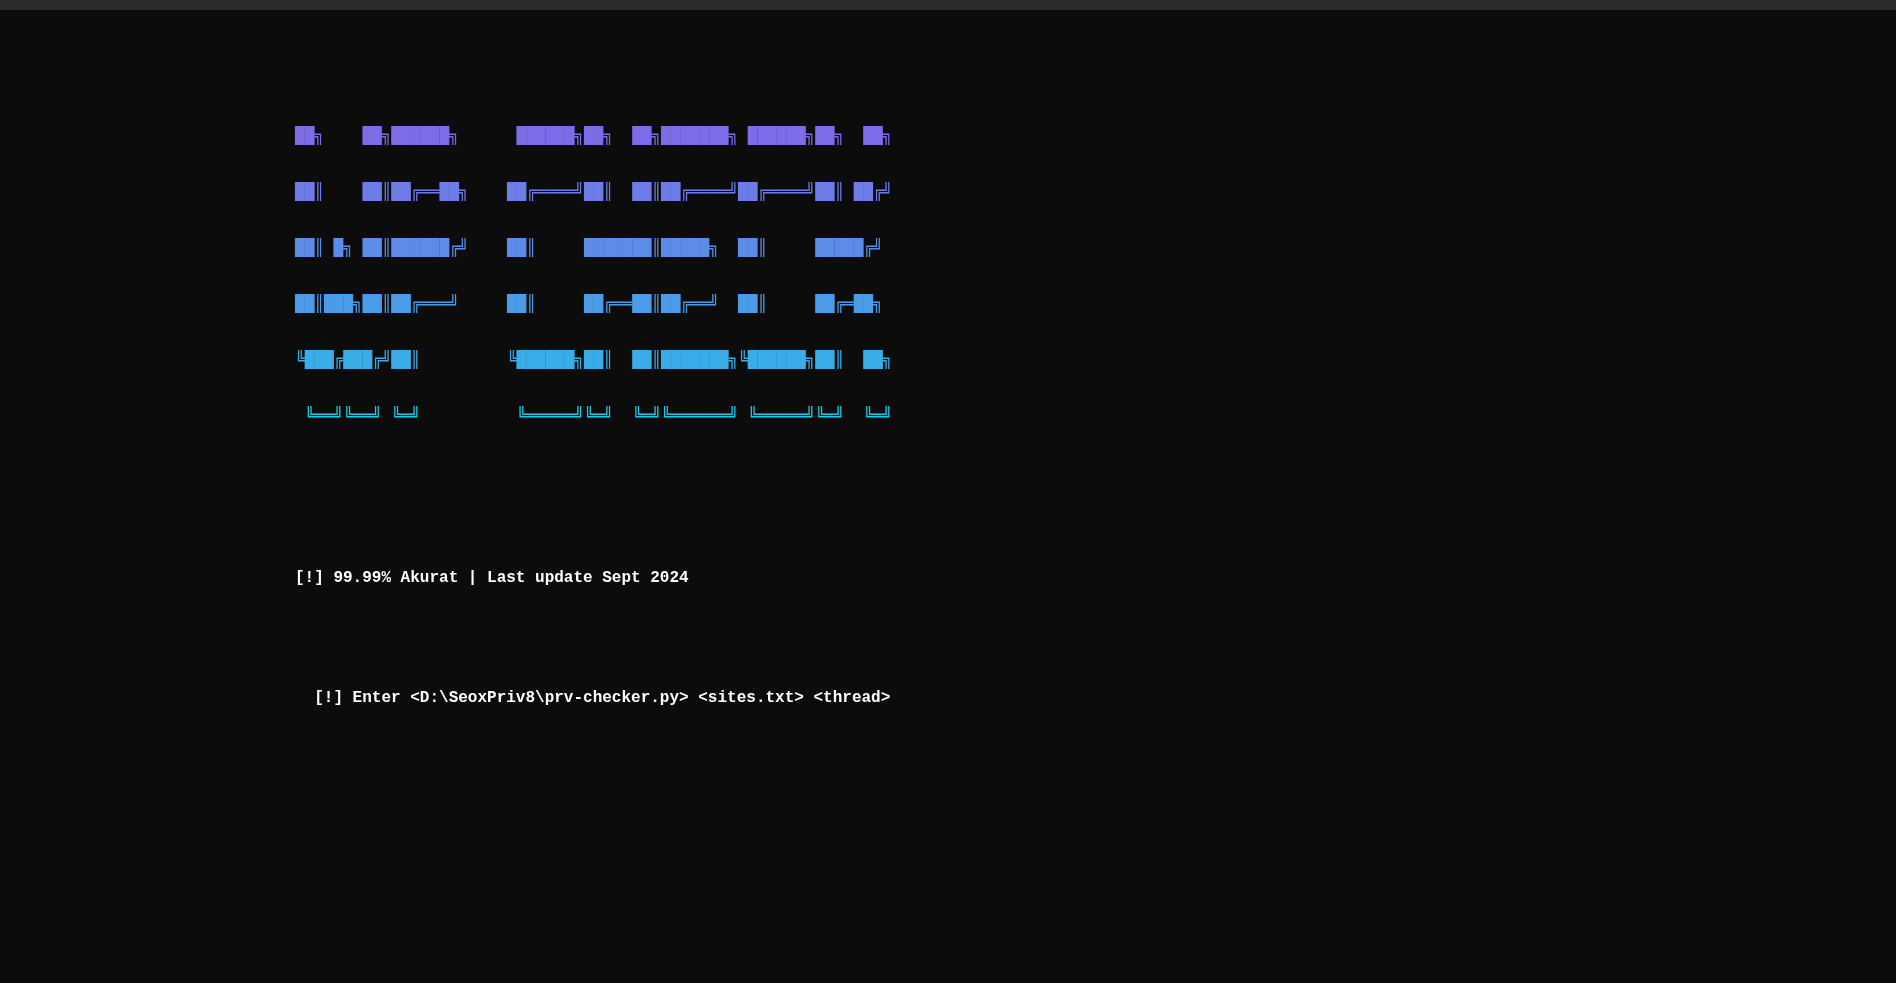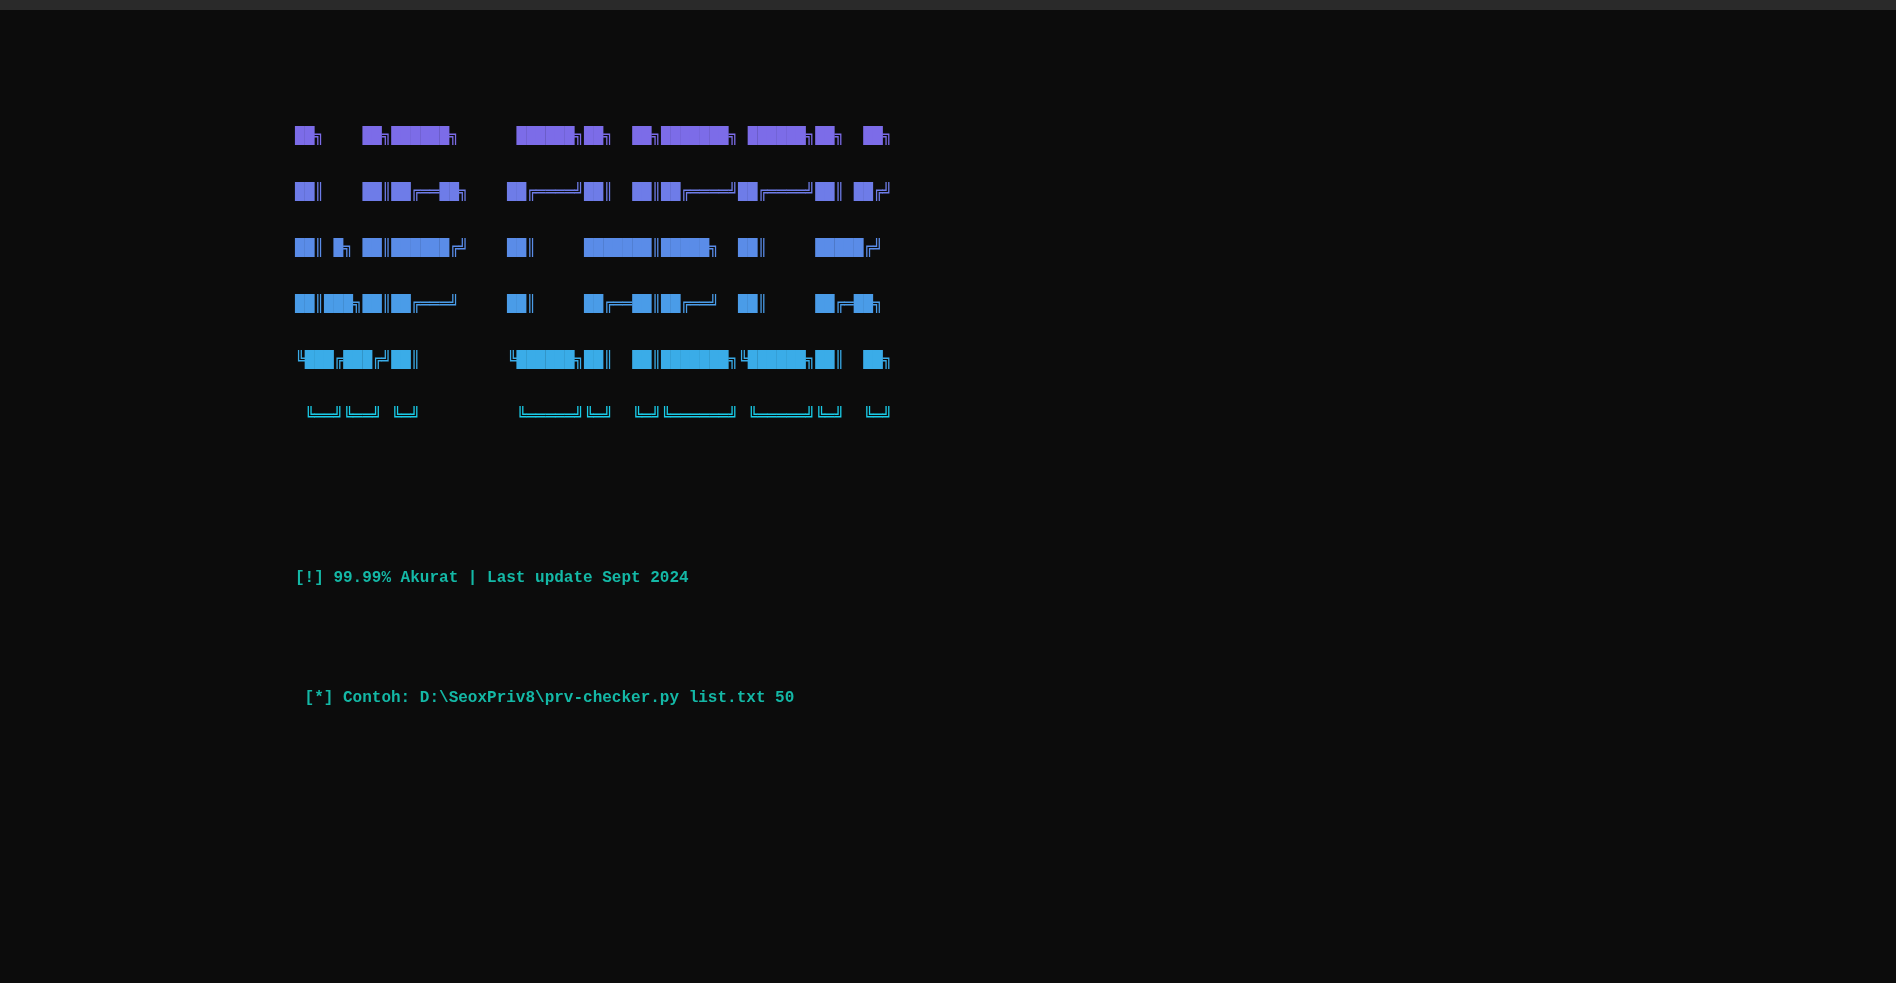--- a/index.html
+++ b/index.html
@@ -34,21 +34,21 @@
     letter-spacing: 0;
   }
   .b1 { color: #7c6ce8; }
   .b2 { color: #6e7ce8; }
   .b3 { color: #5a8ce8; }
   .b4 { color: #4a9ce8; }
   .b5 { color: #3aace8; }
   .b7 { color: #1acce8; }
   .info-block {
     padding-left: 295px;
-    color: #14b8a6;
+    color: #ffffff;
     font-weight: bold;
     padding-top: 4px;
   }
   .info-line { white-space: pre; }
   .output {
     padding-top: 18px;
     padding-left: 0;
   }
 </style>
 </head>
@@ -63,21 +63,21 @@
     <div class="banner b2">██║    ██║██╔══██╗    ██╔════╝██║  ██║██╔════╝██╔════╝██║ ██╔╝</div>
     <div class="banner b3">██║ █╗ ██║██████╔╝    ██║     ███████║█████╗  ██║     █████╔╝ </div>
     <div class="banner b4">██║███╗██║██╔═══╝     ██║     ██╔══██║██╔══╝  ██║     ██╔═██╗ </div>
     <div class="banner b5">╚███╔███╔╝██║         ╚██████╗██║  ██║███████╗╚██████╗██║  ██╗</div>
     <div class="banner b7"> ╚══╝╚══╝ ╚═╝          ╚═════╝╚═╝  ╚═╝╚══════╝ ╚═════╝╚═╝  ╚═╝</div>
   </div>
 
   <div class="info-block">
     <div class="info-line">[!] 99.99% Akurat | Last update Sept 2024</div>
     <div class="info-line"> </div>
-    <div class="info-line"> [*] Contoh: D:\SeoxPriv8\prv-checker.py list.txt 50</div>
+    <div class="info-line">  [!] Enter &lt;D:\SeoxPriv8\prv-checker.py&gt; &lt;sites.txt&gt; &lt;thread&gt;</div>
   </div>
 
   <div class="output">
     
     
   </div>
 
 </div>
 
 </body></html>

